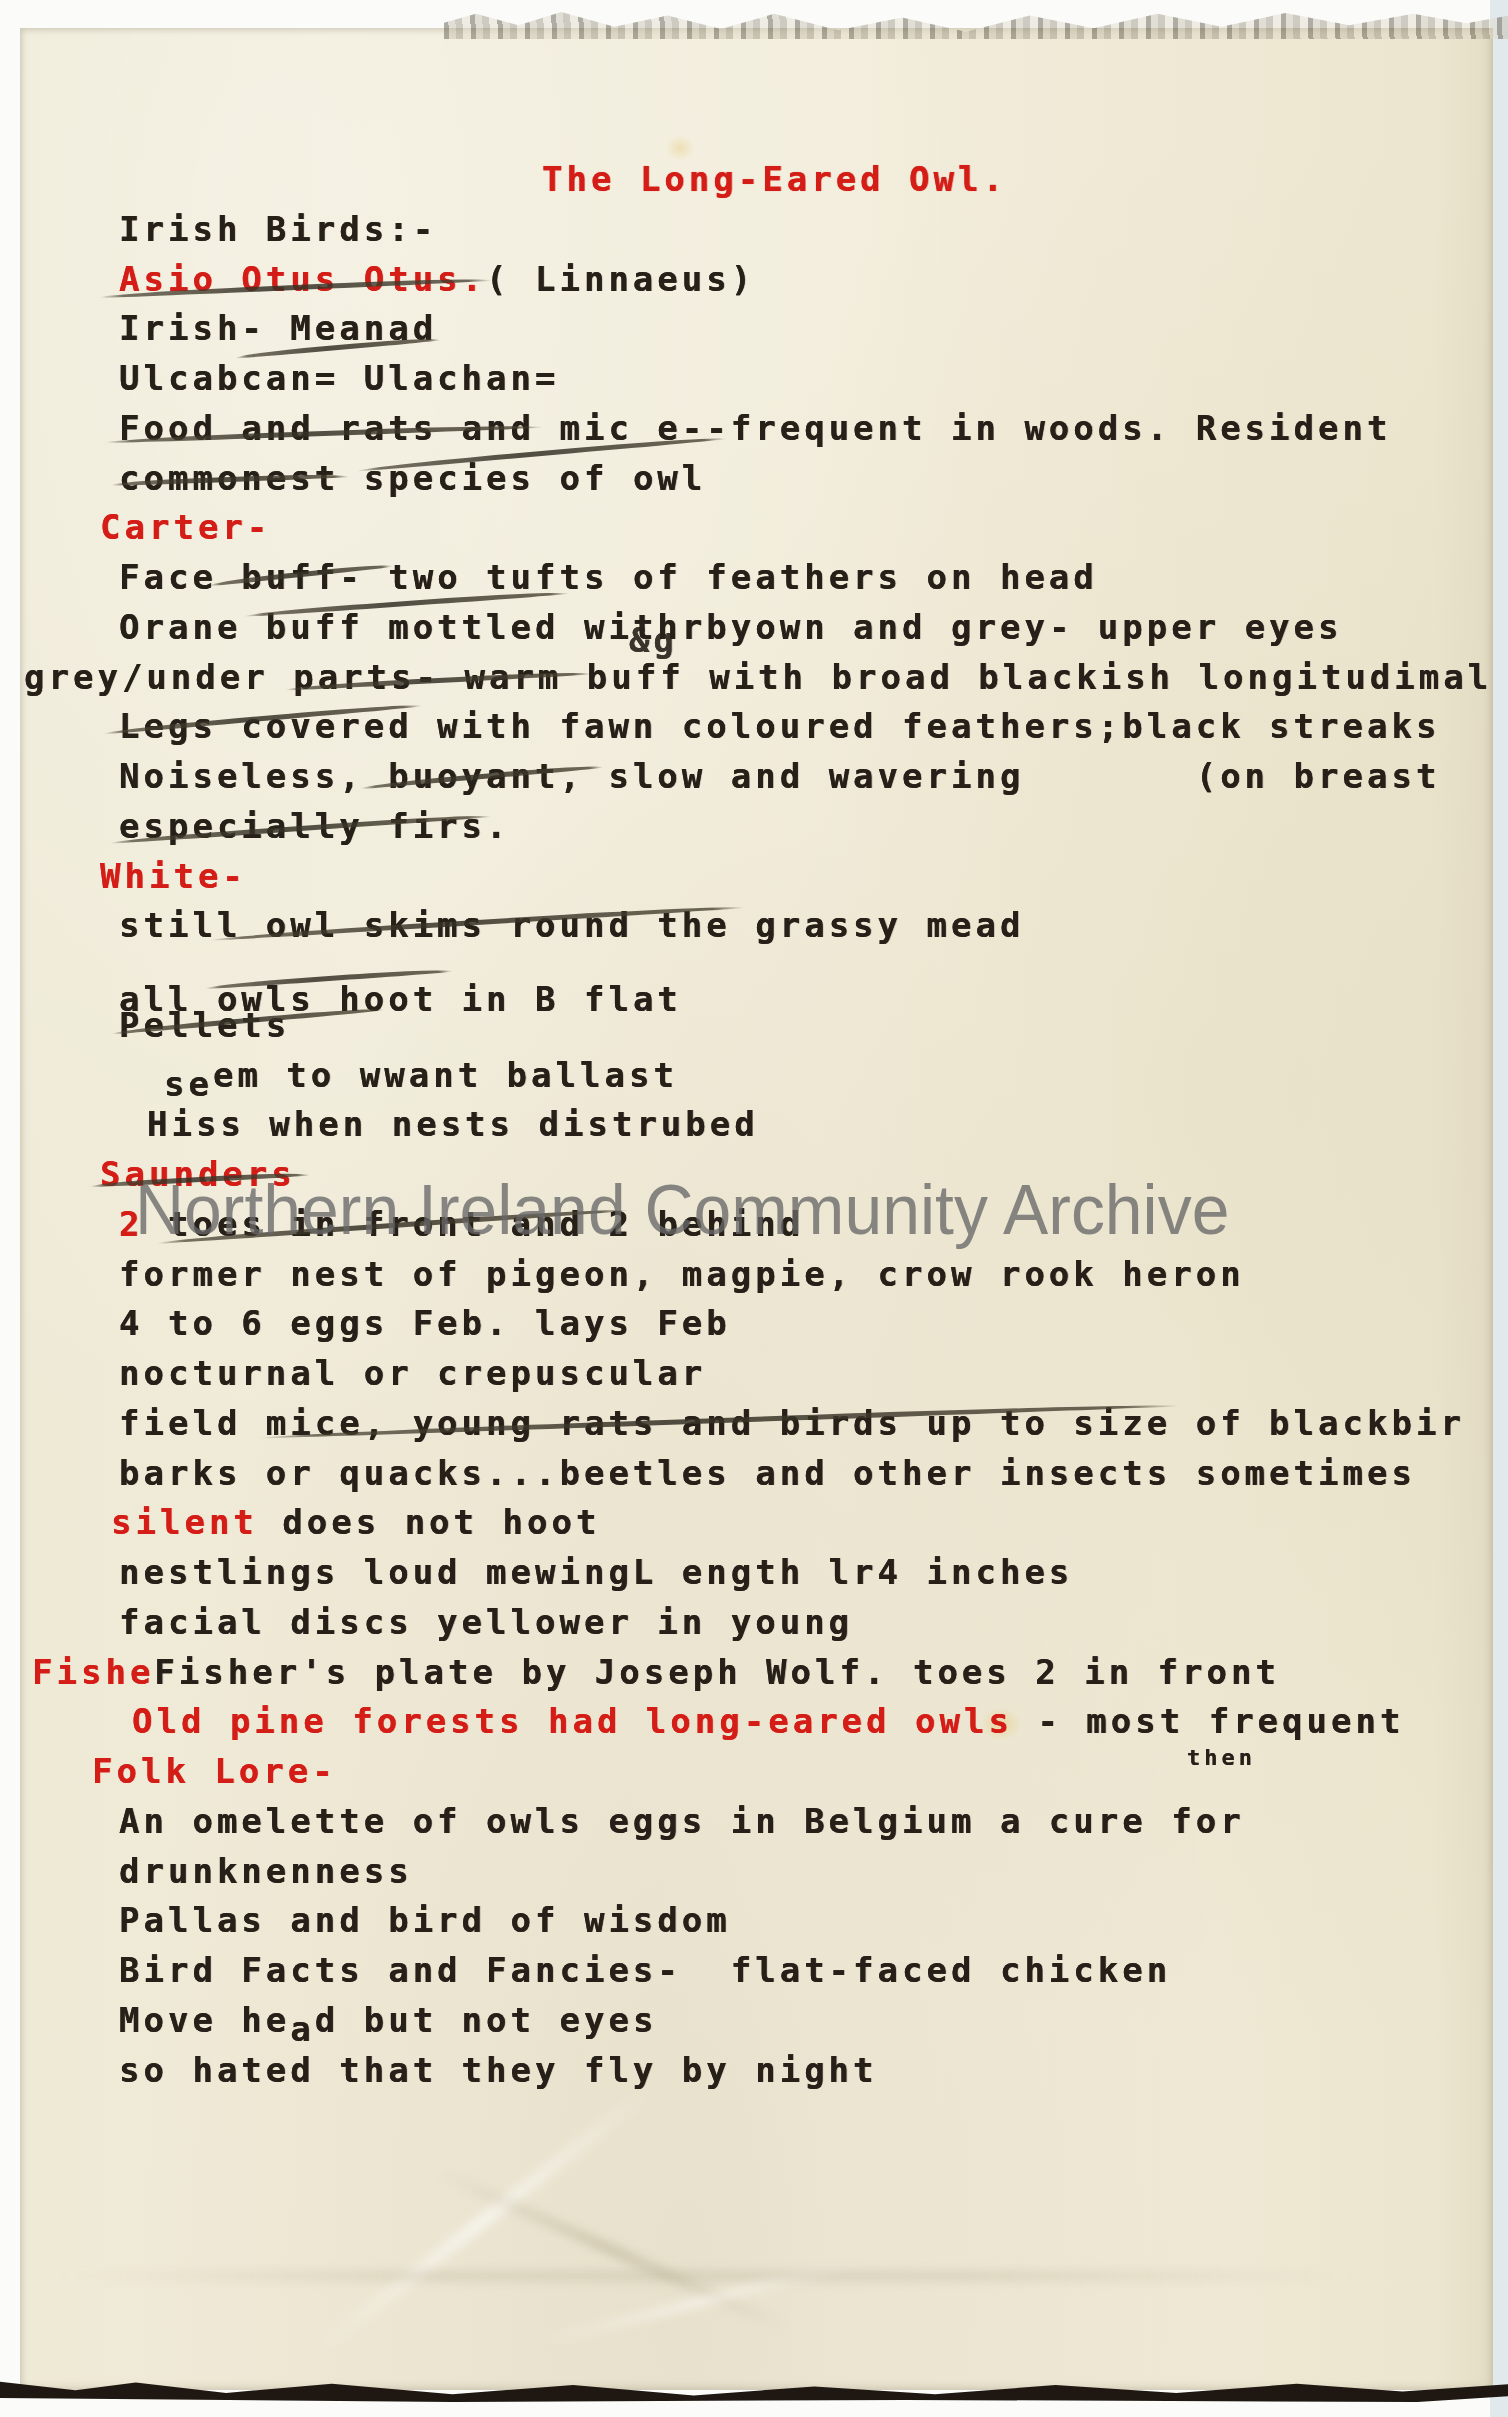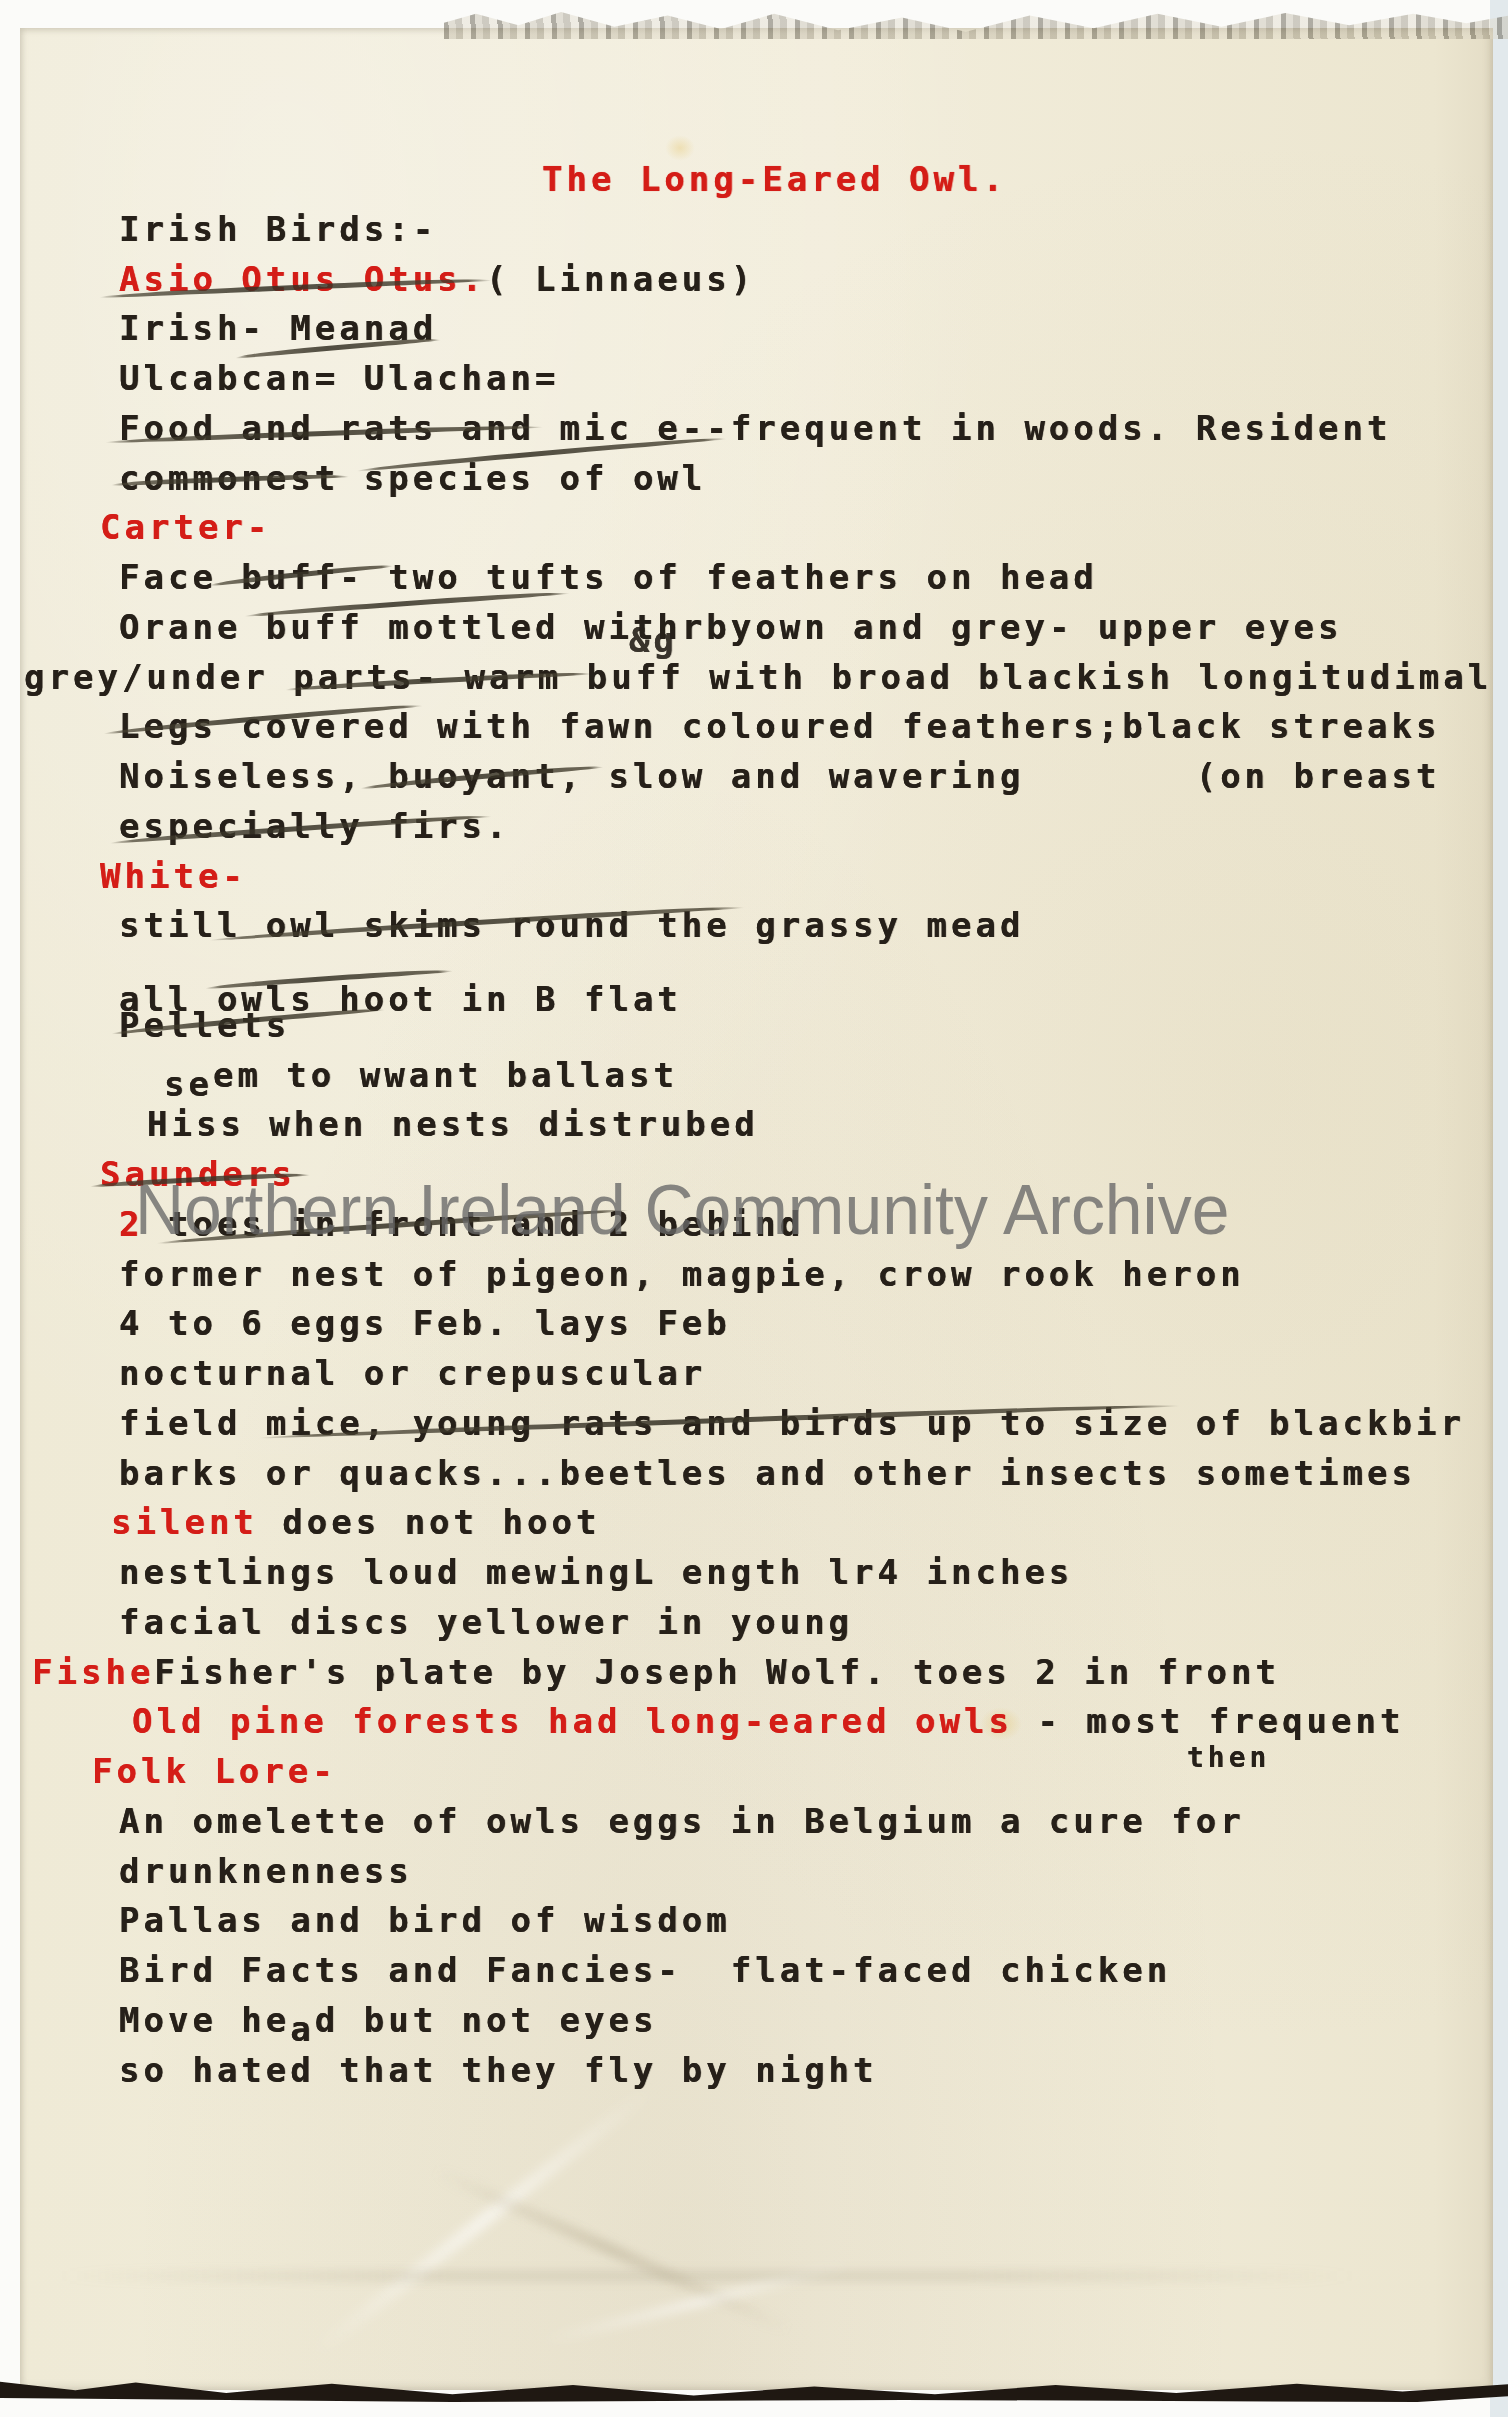--- a/index.html
+++ b/index.html
@@ -42,21 +42,21 @@
   
   .text-layer{position:absolute;left:0;top:0;width:100%;height:100%;}
   .line{position:absolute;white-space:pre;font-size:34px;line-height:50px;font-weight:700;
         letter-spacing:4px;color:var(--c-ink,#262019);
         text-shadow:0 0 0.6px rgba(38,32,25,.9), 0.8px 0.4px 0 rgba(38,32,25,.28);}
   .seg{display:inline-block;line-height:50px;position:relative;}
   .red{color:var(--c-red,#d41d17);text-shadow:0 0 0.6px rgba(212,29,23,.9), 0.8px 0.4px 0 rgba(212,29,23,.3);}
   .title{position:absolute;left:542px;top:154px;white-space:pre;font-size:34px;line-height:50px;
          font-weight:700;letter-spacing:4px;color:var(--c-red,#d41d17);
          text-shadow:0 0 0.7px rgba(212,29,23,.9), 0.9px 0.4px 0 rgba(212,29,23,.35);}
-  .note{position:absolute;left:1187px;top:1733px;white-space:pre;font-size:28px;line-height:50px;
+  .note{position:absolute;left:1187px;top:1733px;white-space:pre;font-size:22px;line-height:50px;
         font-weight:700;letter-spacing:4px;color:var(--c-ink,#262019);
         text-shadow:0 0 0.6px rgba(38,32,25,.9);}
   
   .st::after{content:"";position:absolute;top:var(--top,58%);left:var(--lx,-8px);right:var(--rx,-10px);
         height:5px;border-radius:50%/100% 100% 20% 20%;
         background:linear-gradient(90deg, rgba(70,64,48,0), rgba(70,64,48,.72) 6%, rgba(52,48,36,.85) 45%,
                    rgba(70,64,48,.78) 94%, rgba(70,64,48,0));
         transform:rotate(var(--rot,-3deg));pointer-events:none;}
   
   .drop{top:9px;}

